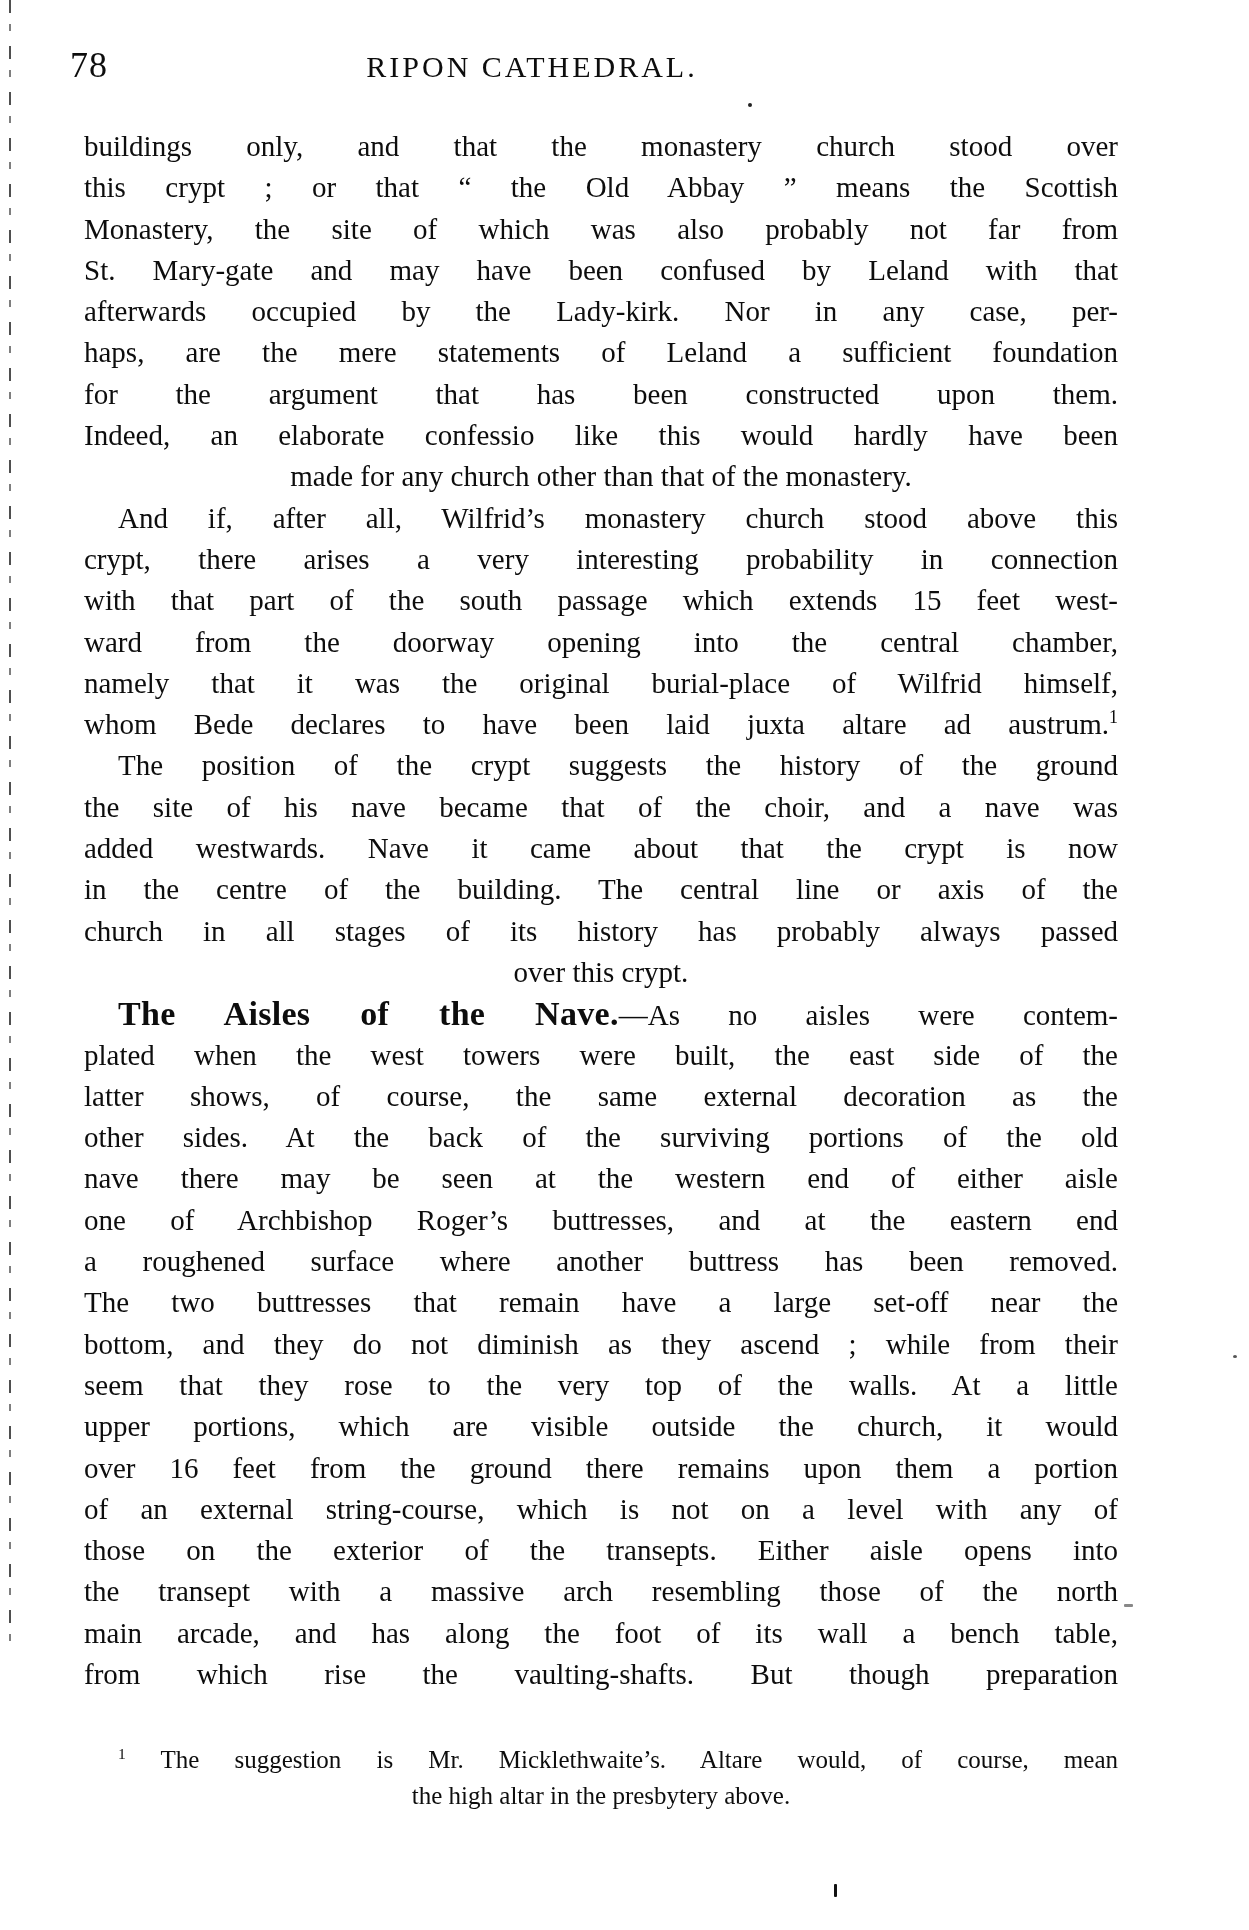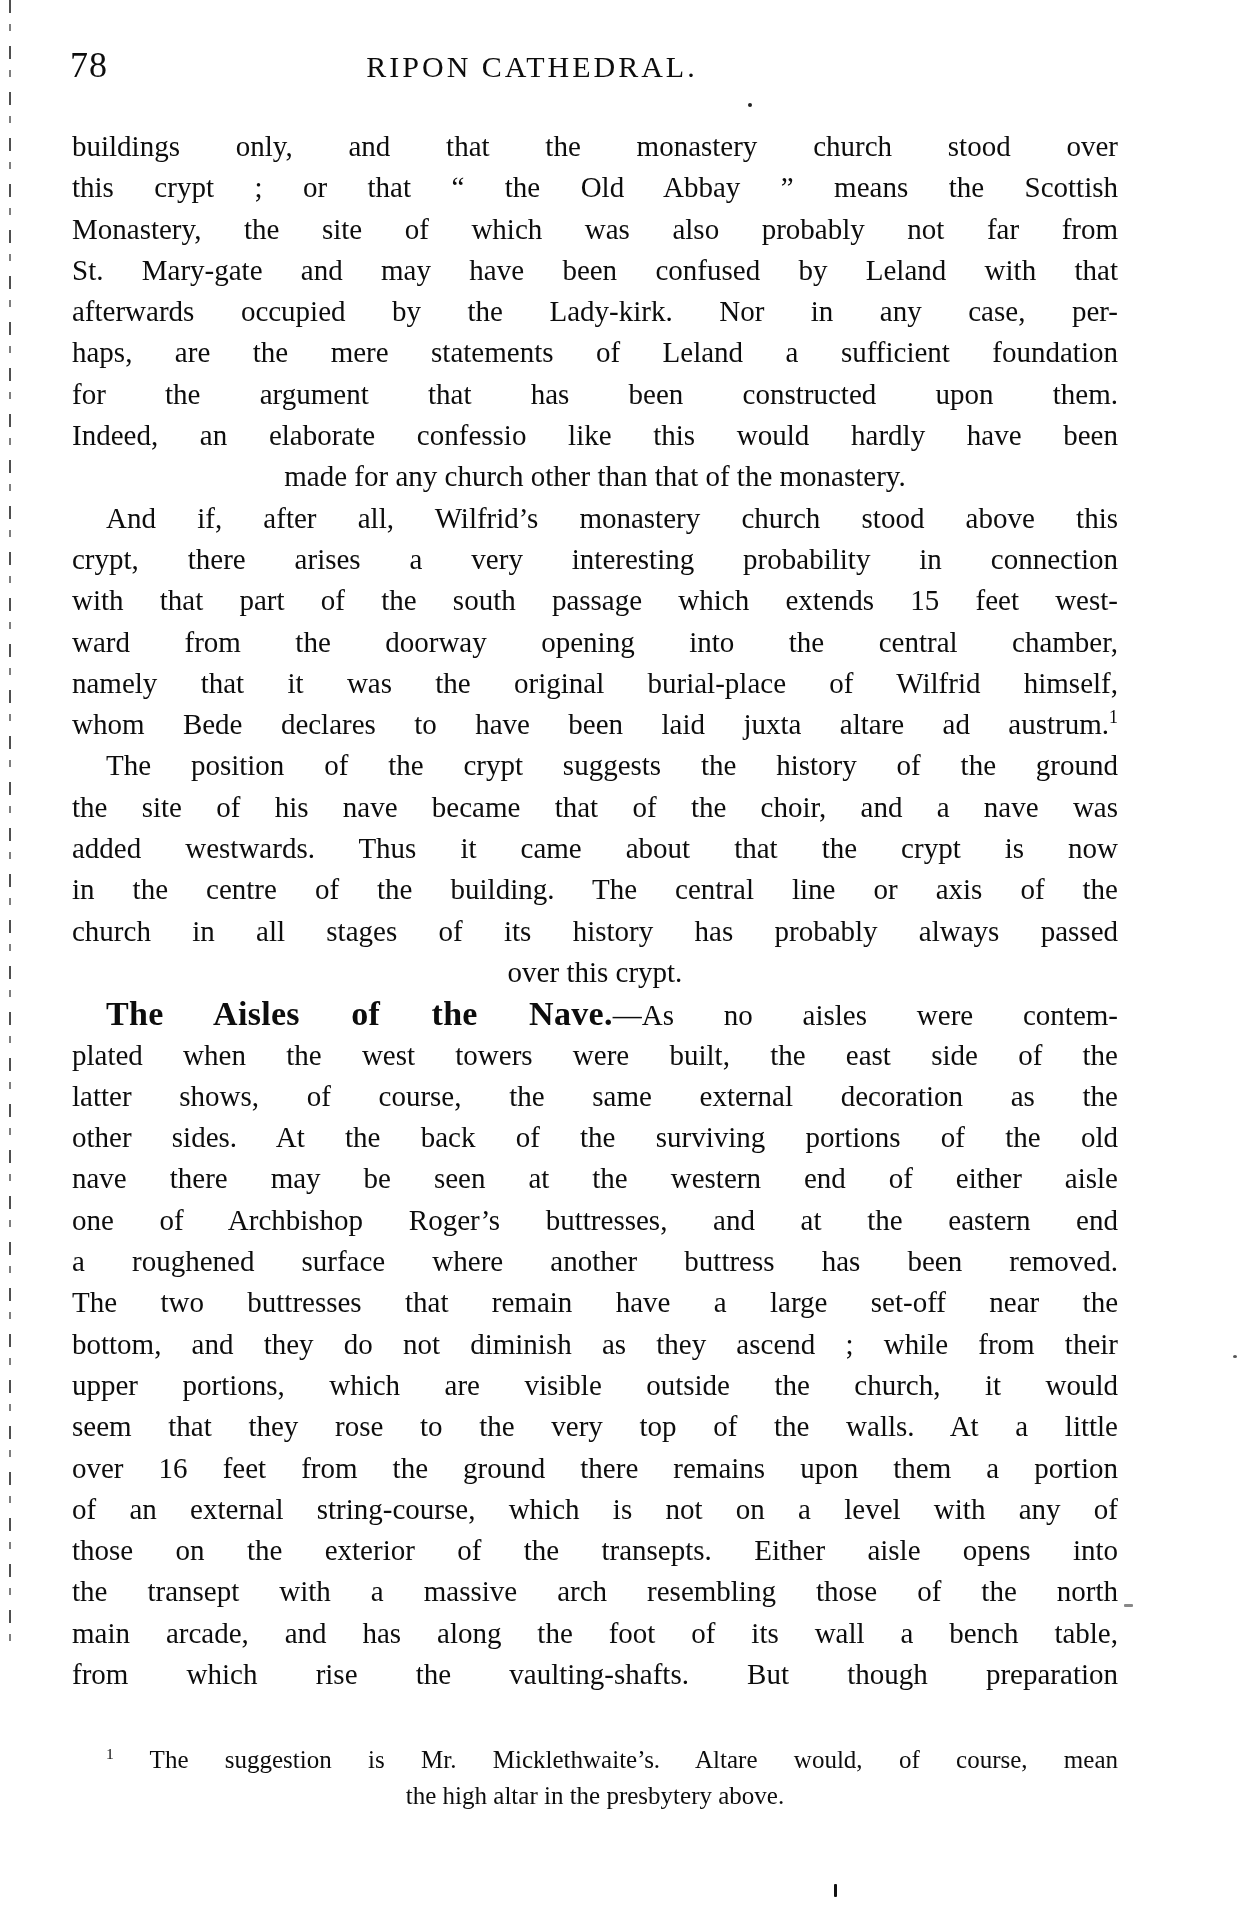--- a/index.html
+++ b/index.html
@@ -29,20 +29,21 @@
   .body-block{
     position:absolute;left:72px;top:126px;width:1046px;
   }
   .foot-block{
     position:absolute;left:72px;top:1742px;width:1046px;
     font-size:25px;
   }
   .line{
     height:41.3px;line-height:41.3px;font-size:29px;
     white-space:nowrap;
+    margin-left:12px;
   }
   .foot-block .line{height:36px;line-height:36px;font-size:25px;}
   .line.just{white-space:normal;text-align:justify;text-align-last:justify;}
   .line.plain{white-space:normal;text-align:center;}
   .line.ind{padding-left:34px;}
   .rm{}
   .it{}
   .bh{font-weight:bold;font-size:34px;letter-spacing:.3px;}
   .sup{font-size:.62em;vertical-align:super;line-height:0;}
 
@@ -74,35 +75,35 @@
       <div class="line just"><span class="rm">Indeed, an elaborate </span><span class="it">confessio</span><span class="rm"> like this would hardly have been</span></div>
       <div class="line plain"><span class="rm">made for any church other than that of the monastery.</span></div>
       <div class="line just ind"><span class="rm">And if, after all, Wilfrid’s monastery church stood above this</span></div>
       <div class="line just"><span class="rm">crypt, there arises a very interesting probability in connection</span></div>
       <div class="line just"><span class="rm">with that part of the south passage which extends 15 feet west-</span></div>
       <div class="line just"><span class="rm">ward from the doorway opening into the central chamber,</span></div>
       <div class="line just"><span class="rm">namely that it was the original burial-place of Wilfrid himself,</span></div>
       <div class="line just"><span class="rm">whom Bede declares to have been laid </span><span class="it">juxta altare ad austrum.</span><span class="sup">1</span></div>
       <div class="line just ind"><span class="rm">The position of the crypt suggests the history of the ground</span></div>
       <div class="line just"><span class="rm">the site of his nave became that of the choir, and a nave was</span></div>
-      <div class="line just"><span class="rm">added westwards.  Thus it came about that the crypt is now</span></div>
+      <div class="line just"><span class="rm">added westwards.  Nave it came about that the crypt is now</span></div>
       <div class="line just"><span class="rm">in the centre of the building.  The central line or axis of the</span></div>
       <div class="line just"><span class="rm">church in all stages of its history has probably always passed</span></div>
       <div class="line plain"><span class="rm">over this crypt.</span></div>
       <div class="line just ind"><span class="bh">The Aisles of the Nave.</span><span class="rm">—As no aisles were contem-</span></div>
       <div class="line just"><span class="rm">plated when the west towers were built, the east side of the</span></div>
       <div class="line just"><span class="rm">latter shows, of course, the same external decoration as the</span></div>
       <div class="line just"><span class="rm">other sides.  At the back of the surviving portions of the old</span></div>
       <div class="line just"><span class="rm">nave there may be seen at the western end of either aisle</span></div>
       <div class="line just"><span class="rm">one of Archbishop Roger’s buttresses, and at the eastern end</span></div>
       <div class="line just"><span class="rm">a roughened surface where another buttress has been removed.</span></div>
       <div class="line just"><span class="rm">The two buttresses that remain have a large set-off near the</span></div>
       <div class="line just"><span class="rm">bottom, and they do not diminish as they ascend ; while from their</span></div>
+      <div class="line just"><span class="rm">seem that they rose to the very top of the walls.  At a little</span></div>
       <div class="line just"><span class="rm">upper portions, which are visible outside the church, it would</span></div>
-      <div class="line just"><span class="rm">seem that they rose to the very top of the walls.  At a little</span></div>
       <div class="line just"><span class="rm">over 16 feet from the ground there remains upon them a portion</span></div>
       <div class="line just"><span class="rm">of an external string-course, which is not on a level with any of</span></div>
       <div class="line just"><span class="rm">those on the exterior of the transepts.  Either aisle opens into</span></div>
       <div class="line just"><span class="rm">the transept with a massive arch resembling those of the north</span></div>
       <div class="line just"><span class="rm">main arcade, and has along the foot of its wall a bench table,</span></div>
       <div class="line just"><span class="rm">from which rise the vaulting-shafts.  But though preparation</span></div>
     </div>
 
   <div class="foot-block" id="footnote-lines">
       <div class="line just ind"><span class="sup">1</span><span class="rm"> The suggestion is Mr. Micklethwaite’s.   </span><span class="it">Altare</span><span class="rm"> would, of course, mean</span></div>

